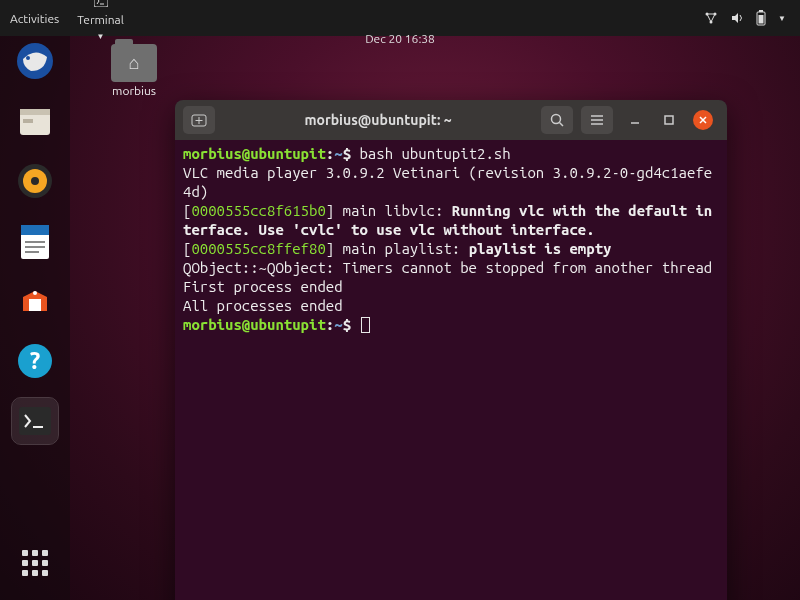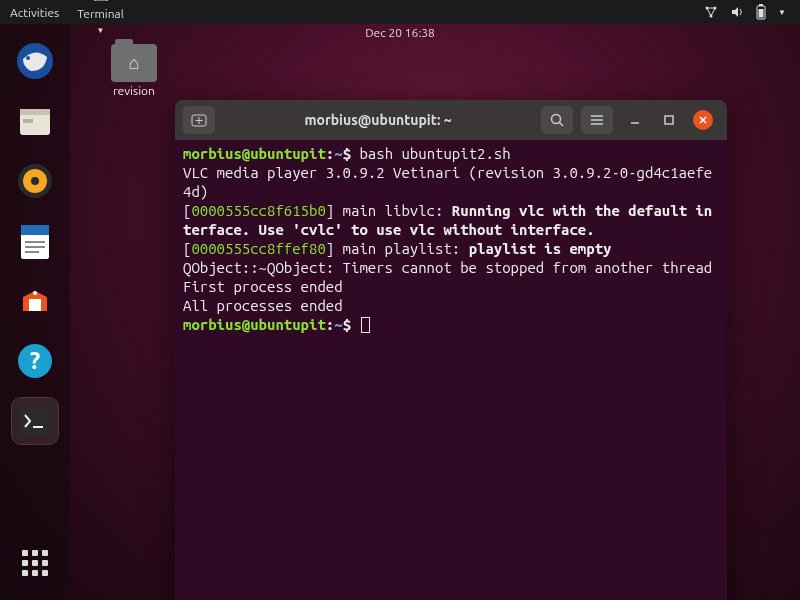--- a/index.html
+++ b/index.html
@@ -3,21 +3,21 @@
 <meta charset="utf-8">
 <style>
   * { margin: 0; padding: 0; box-sizing: border-box; }
   html, body { width: 800px; height: 600px; overflow: hidden; font-family: Ubuntu, sans-serif; }
   body {
     background: radial-gradient(circle at 55% 35%, #6a1d3a 0%, #4a0f2a 35%, #2d0a1a 70%, #1a0510 100%);
     position: relative;
   }
   
   .topbar {
-    position: absolute; top: 0; left: 0; right: 0; height: 24px;
+    position: absolute; top: 0; left: 0; right: 0; height: 36px;
     background: #1b1b1b; color: #ddd; font-size: 12px;
     display: flex; align-items: center; z-index: 10;
   }
   .topbar .left { display: flex; align-items: center; gap: 18px; padding-left: 10px; }
   .topbar .center { position: absolute; left: 50%; transform: translateX(-50%); margin-top: 40px; }
   .topbar .right { margin-left: auto; display: flex; align-items: center; gap: 12px; padding-right: 14px; }
   .topbar .app { display: flex; align-items: center; gap: 6px; flex-direction: column; }
   .dropdown-caret { font-size: 8px; }
   .tray-icon svg { display: block; }
   
@@ -175,21 +175,21 @@
         <span></span>
     </div>
   </div>
 </div>
 
 <div class="desktop-icons">
   <div class="dicon">
     <div class="folder">
         <span class="home-glyph">⌂</span>
       </div>
-    <span>revision</span>
+    <span>morbius</span>
   </div>
 </div>
 
 <div class="terminal">
   <div class="titlebar">
     <div class="tb-btn">
       <svg width="16" height="14">
           <rect x="1" y="2" width="14" height="11" rx="2" fill="none" stroke="#ccc"></rect>
           <line x1="8" y1="4" x2="8" y2="11" stroke="#ccc"></line>
           <line x1="4.5" y1="7.5" x2="11.5" y2="7.5" stroke="#ccc"></line>

